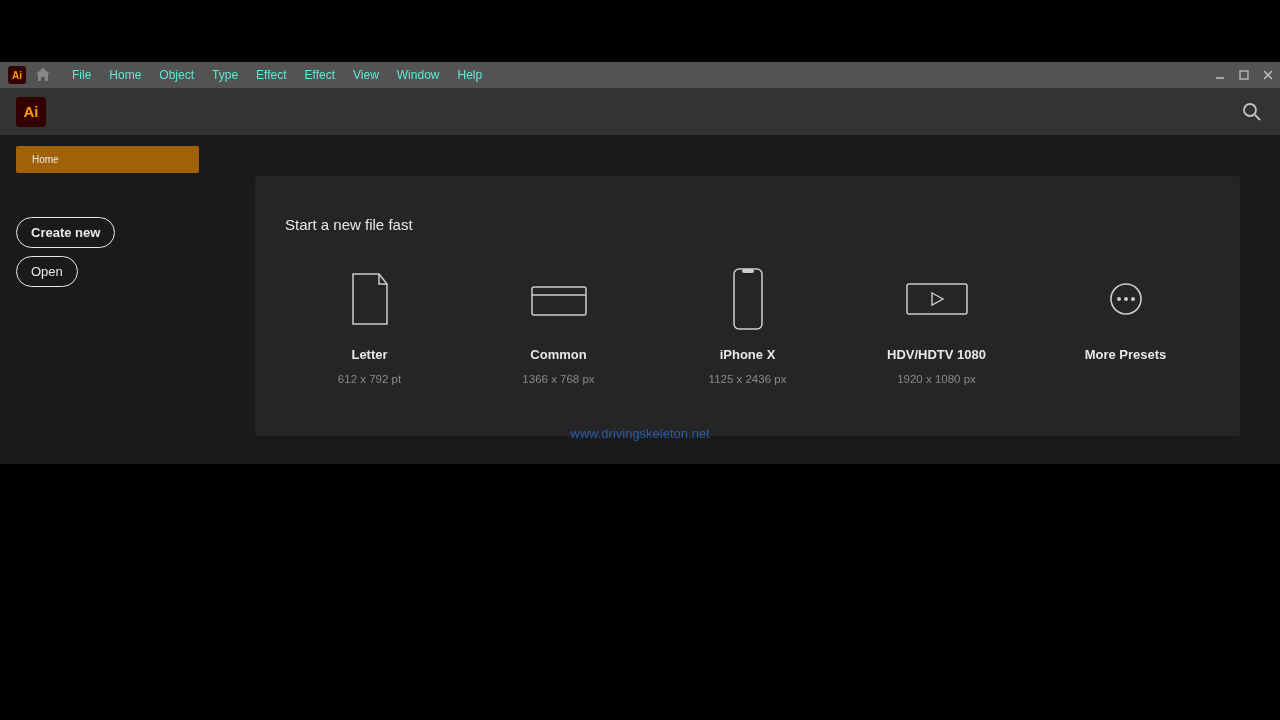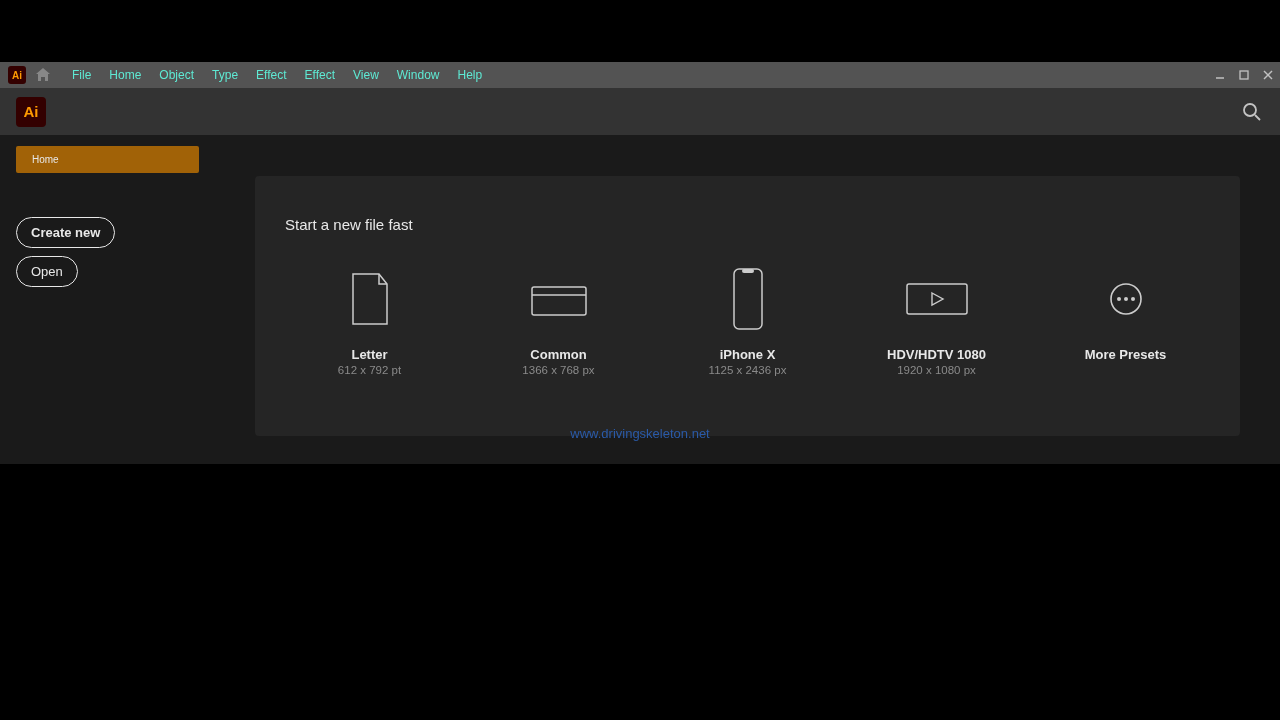--- a/index.html
+++ b/index.html
@@ -27,21 +27,21 @@
   .spacer-20 { height: 28px; }
   .btn-pill { border: 1px solid #e8e8e8; border-radius: 16px; padding: 7px 14px; font-size: 13px; background: transparent; color: #e8e8e8; cursor: pointer; align-self: flex-start; }
   .btn-pill.primary { font-weight: 600; }
   
   .main { flex: 1; padding: 40px 40px 0 40px; }
   .card { background: #252525; border-radius: 4px; padding: 40px 30px 50px 30px; min-height: 260px; }
   .card-title { text-align: left; font-size: 15px; color: #e8e8e8; margin-bottom: 32px; font-weight: 400; }
   .presets { display: flex; justify-content: space-around; align-items: flex-start; gap: 20px; }
   .preset { display: flex; flex-direction: column; align-items: center; cursor: pointer; width: 120px; }
   .preset-icon { height: 68px; display: flex; align-items: center; justify-content: center; margin-bottom: 14px; }
-  .preset-name { font-size: 13px; color: #e8e8e8; font-weight: 600; margin-bottom: 2px; text-align: center; }
+  .preset-name { font-size: 13px; color: #e8e8e8; font-weight: 600; margin-bottom: 11px; text-align: center; }
   .preset-dims { font-size: 11.5px; color: #8a8a8a; text-align: center; }
   .watermark { position: absolute; left: 50%; transform: translateX(-50%); top: 364px; font-size: 13px; color: #2a5aa8; z-index: 10; }
   
   svg { display: block; }
 </style>
 </head>
 <body>
 
 <div class="letterbox-top"></div>
 

